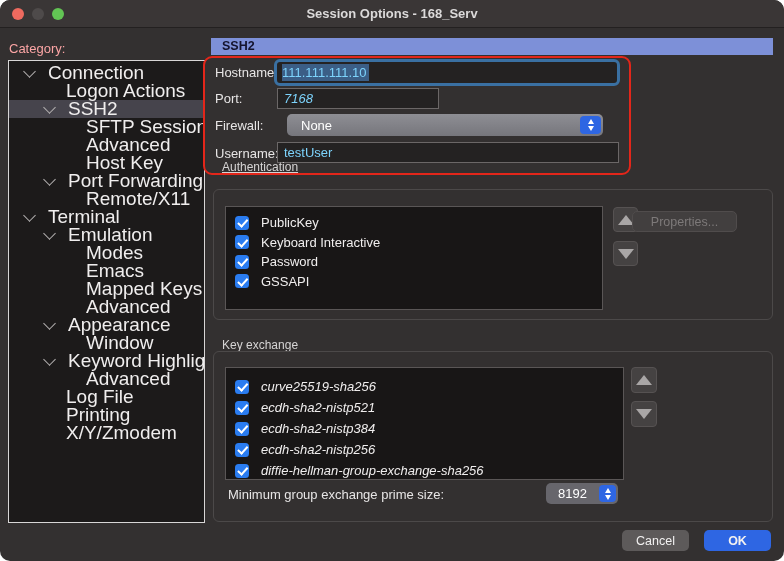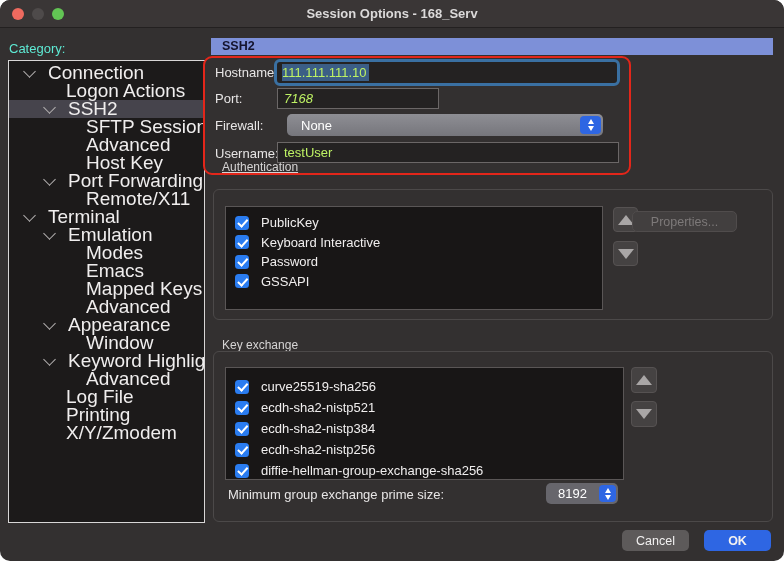--- a/index.html
+++ b/index.html
@@ -11,35 +11,35 @@
   html,body{margin:0;padding:0;background:#ffffff;font-family:"Liberation Sans","DejaVu Sans",sans-serif;}
   .window{position:relative;width:784px;height:561px;background:#333030;border-radius:10px;overflow:hidden;}
   
   .titlebar{position:absolute;left:0;top:0;width:100%;height:28px;background:#3a3636;border-bottom:1px solid #232020;box-sizing:border-box;}
   .title-text{position:absolute;left:0;right:0;top:6px;text-align:center;font-size:13px;font-weight:bold;color:#dcdada;}
   .tl{position:absolute;top:8px;width:12px;height:12px;border-radius:50%;}
   .tl.red{left:12px;background:#ee6a5f;}
   .tl.gray{left:32px;background:#4e4a4a;}
   .tl.green{left:52px;background:#62c454;}
   
-  .cat-label{position:absolute;left:9px;top:41px;font-size:13px;color:#5eead4;}
+  .cat-label{position:absolute;left:9px;top:41px;font-size:13px;color:#fca5a5;}
   .tree{position:absolute;left:8px;top:60px;width:197px;height:463px;background:#1c1a1a;border:1px solid #d8d6d6;box-sizing:border-box;padding-top:3px;overflow:hidden;}
   .tree-row{display:flex;align-items:center;height:18px;font-size:19px;color:#f0eeee;white-space:nowrap;}
   .tree-row.l1{padding-left:38px}
   .tree-row.l2{padding-left:57px}
   .tree-row.l3{padding-left:77px}
   .tree-row.has-chev.l1{padding-left:16px}
   .tree-row.has-chev.l2{padding-left:36px}
   .tree-row.selected{background:#46444c;}
   .chev{width:8px;height:8px;border-right:1.6px solid #b5b2b2;border-bottom:1.6px solid #b5b2b2;transform:rotate(45deg);margin:-4px 14px 0 0;flex:0 0 auto;}
   
   .ssh2-bar{position:absolute;left:211px;top:38px;width:562px;height:17px;background:var(--header-bar);color:#14142e;font-size:12.5px;font-weight:bold;line-height:17px;padding-left:11px;box-sizing:border-box;}
   .annotation{position:absolute;left:203px;top:56px;width:424px;height:115px;border:2.5px solid var(--annotation);border-radius:9px;pointer-events:none;z-index:5;}
   .flabel{position:absolute;font-size:13px;color:#e7e5e5;}
-  .textbox{position:absolute;background:#242222;border:1px solid #6b6767;box-sizing:border-box;font-size:13px;color:#bef264;line-height:19px;padding-left:6px;overflow:hidden;}
+  .textbox{position:absolute;background:#242222;border:1px solid #6b6767;box-sizing:border-box;font-size:13px;color:#7dd3fc;line-height:19px;padding-left:6px;overflow:hidden;}
   .textbox.focused{border:3px solid #3a70a2;border-radius:6px;line-height:21px;padding-left:5px;}
   .sel-text{background:#3b5e86;padding:1px 2px 1px 0;}
   
   .popup{position:absolute;border-radius:5px;background:linear-gradient(#8e8e94,#76767c);font-size:13px;color:#ffffff;box-sizing:border-box;}
   .popup .ptext{position:absolute;left:14px;top:0;bottom:0;display:flex;align-items:center;}
   .popup .cap{position:absolute;right:2px;top:2px;bottom:2px;width:21px;border-radius:4px;background:var(--accent-blue);display:flex;flex-direction:column;align-items:center;justify-content:center;gap:2px;}
   .popup.small{background:#67666c;}
   .popup.small .ptext{left:12px;}
   .popup.small .cap{width:17px;}
   .tri-up{width:0;height:0;border-left:3.5px solid transparent;border-right:3.5px solid transparent;border-bottom:5px solid #ffffff;}
@@ -192,21 +192,21 @@
   <div class="arrow-btn" style="left:613px;top:207px;width:25px;height:25px;">
       <span class="up"></span>
     </div>
   <div class="arrow-btn" style="left:613px;top:241px;width:25px;height:25px;">
       <span class="down"></span>
     </div>
   <button class="btn disabled" style="left:632px;top:211px;width:105px;height:21px;">Properties...</button>
 
   <div class="group-title" style="left:222px;top:338px;">Key exchange</div>
   <div class="groupbox" style="left:213px;top:351px;width:560px;height:171px;"></div>
-  <div class="listbox" style="left:225px;top:367px;width:399px;height:113px;padding-top:8px;">
+  <div class="listbox" style="left:225px;top:367px;width:399px;height:113px;padding-top:8px;font-style:italic;">
       <div class="check-row" style="height: 21px;">
         <span class="checkbox checked"></span>
         <span>curve25519-sha256</span>
       </div>
       <div class="check-row" style="height: 21px;">
         <span class="checkbox checked"></span>
         <span>ecdh-sha2-nistp521</span>
       </div>
       <div class="check-row" style="height: 21px;">
         <span class="checkbox checked"></span>

